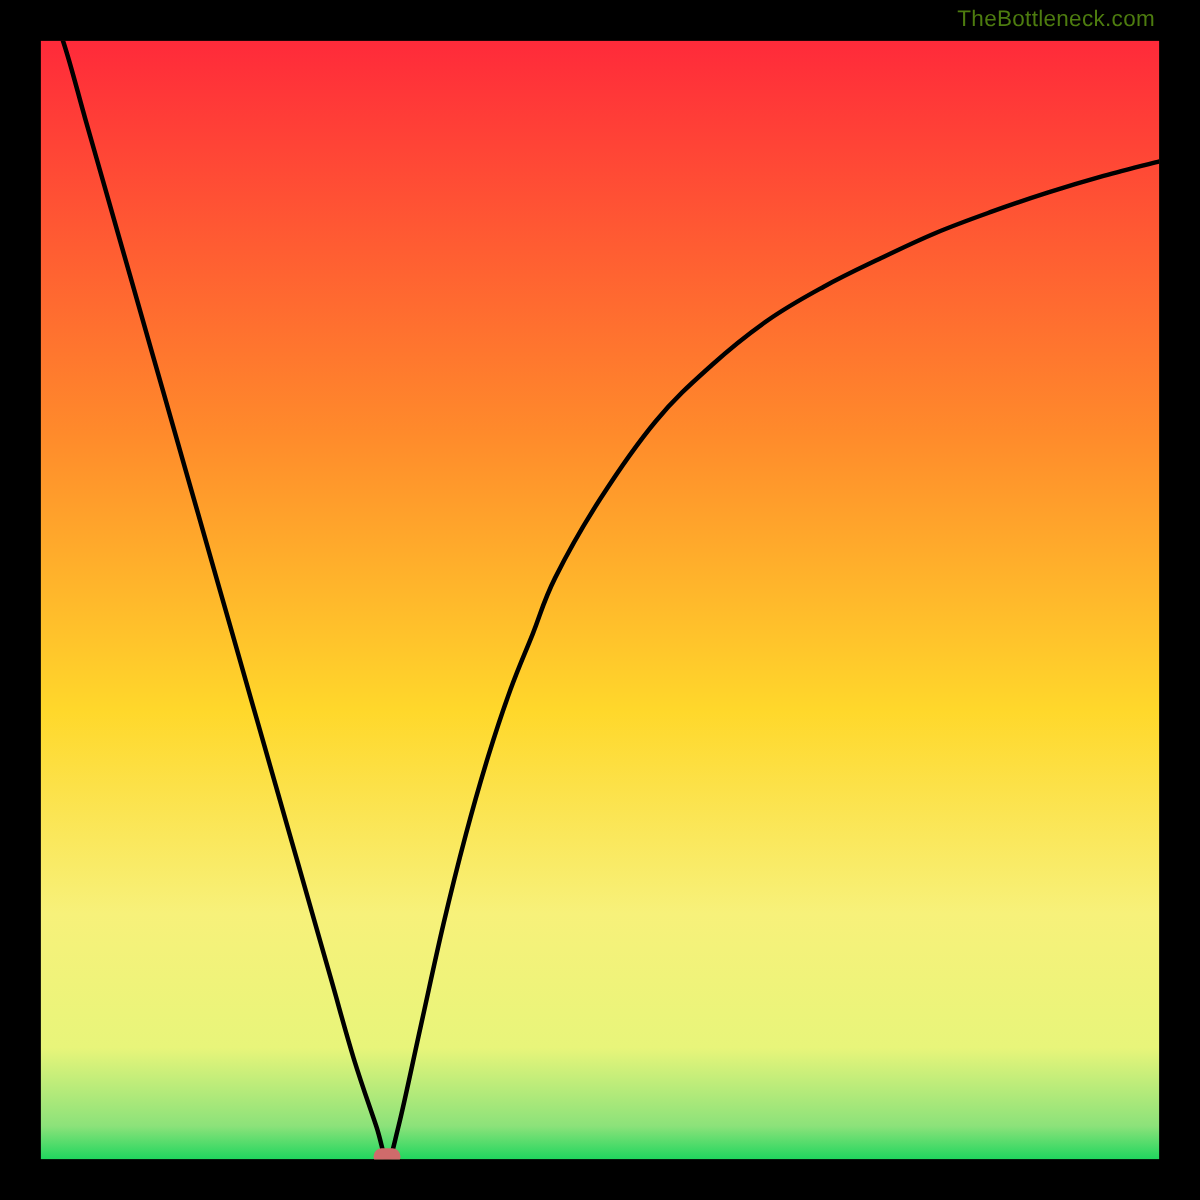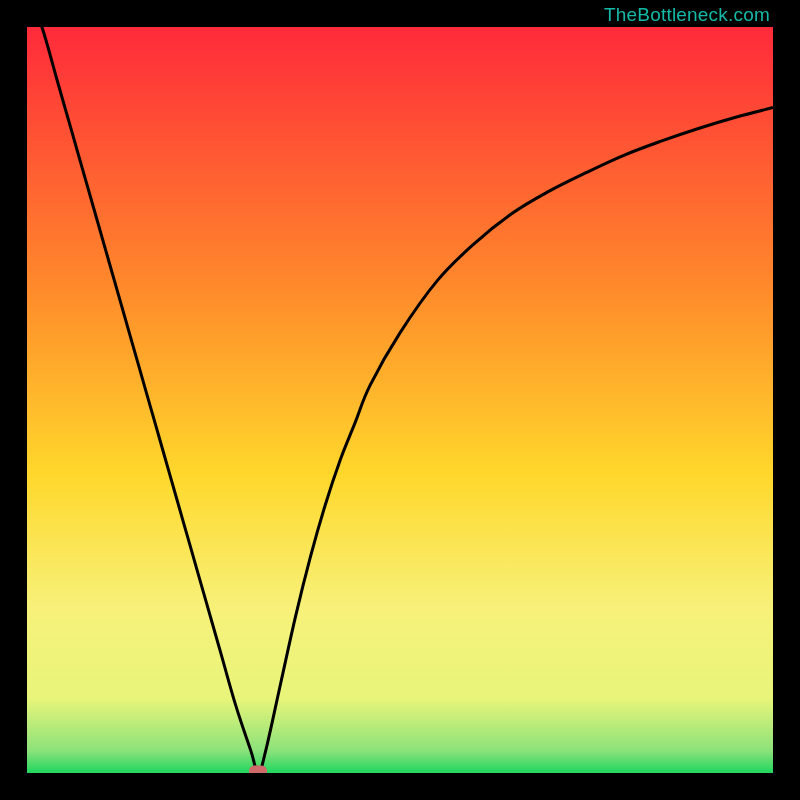--- a/index.html
+++ b/index.html
@@ -24,22 +24,22 @@
     left: 27px;
     top: 27px;
     width: 746px;
     height: 746px;
     overflow: hidden;
   }
   .watermark {
     position: absolute;
     top: 4px;
     right: 30px;
-    color: #14b8a6;
-    font-size: 19px;
+    color: #4d7c0f;
+    font-size: 15px;
     font-weight: 500;
     letter-spacing: 0.2px;
     z-index: 10;
   }
   .marker {
     position: absolute;
     width: 18px;
     height: 11px;
     background: #cf6b6b;
     border-radius: 6px;

